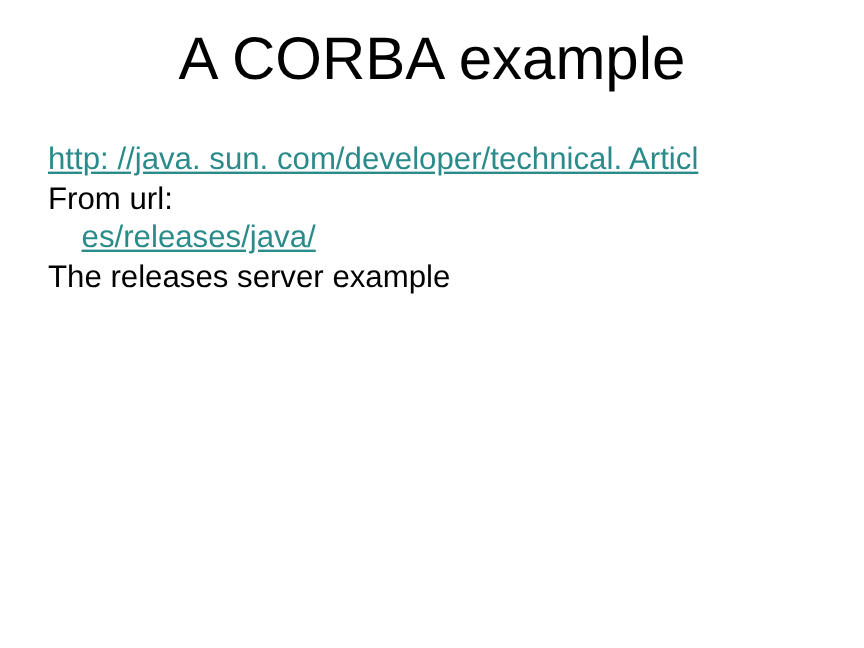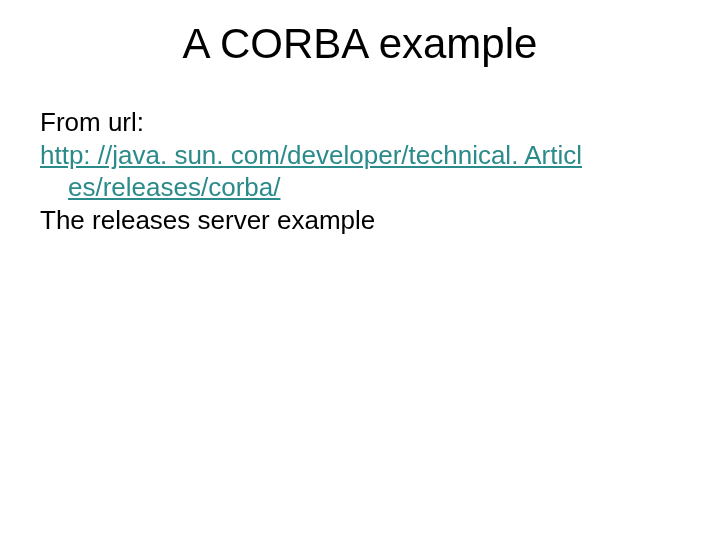--- a/index.html
+++ b/index.html
@@ -11,21 +11,21 @@
     font-family: Arial, Helvetica, sans-serif;
     color: #000000;
   }
   .slide {
     width: 720px;
     height: 540px;
     box-sizing: border-box;
     padding: 20px 40px 40px 40px;
   }
   .title {
-    font-size: 42px;
+    font-size: 50px;
     text-align: center;
     margin: 0 0 38px 0;
     font-weight: normal;
   }
   .body {
     font-size: 26px;
     line-height: 1.25;
   }
   .body p {
     margin: 0;
@@ -38,18 +38,18 @@
   .link-cont {
     padding-left: 28px;
   }
 </style>
 </head>
 <body>
 
 <div class="slide">
   <h1 class="title">A CORBA example</h1>
   <div class="body">
+    <p><a class="link" href="#">http: //java. sun. com/developer/technical. Articl</a></p>
     <p>From url:</p>
-    <p><a class="link" href="#">http: //java. sun. com/developer/technical. Articl</a></p>
-    <p class="link-cont"><a class="link" href="#">es/releases/corba/</a></p>
+    <p class="link-cont"><a class="link" href="#">es/releases/java/</a></p>
     <p>The releases server example</p>
   </div>
 </div>
 
 </body></html>

